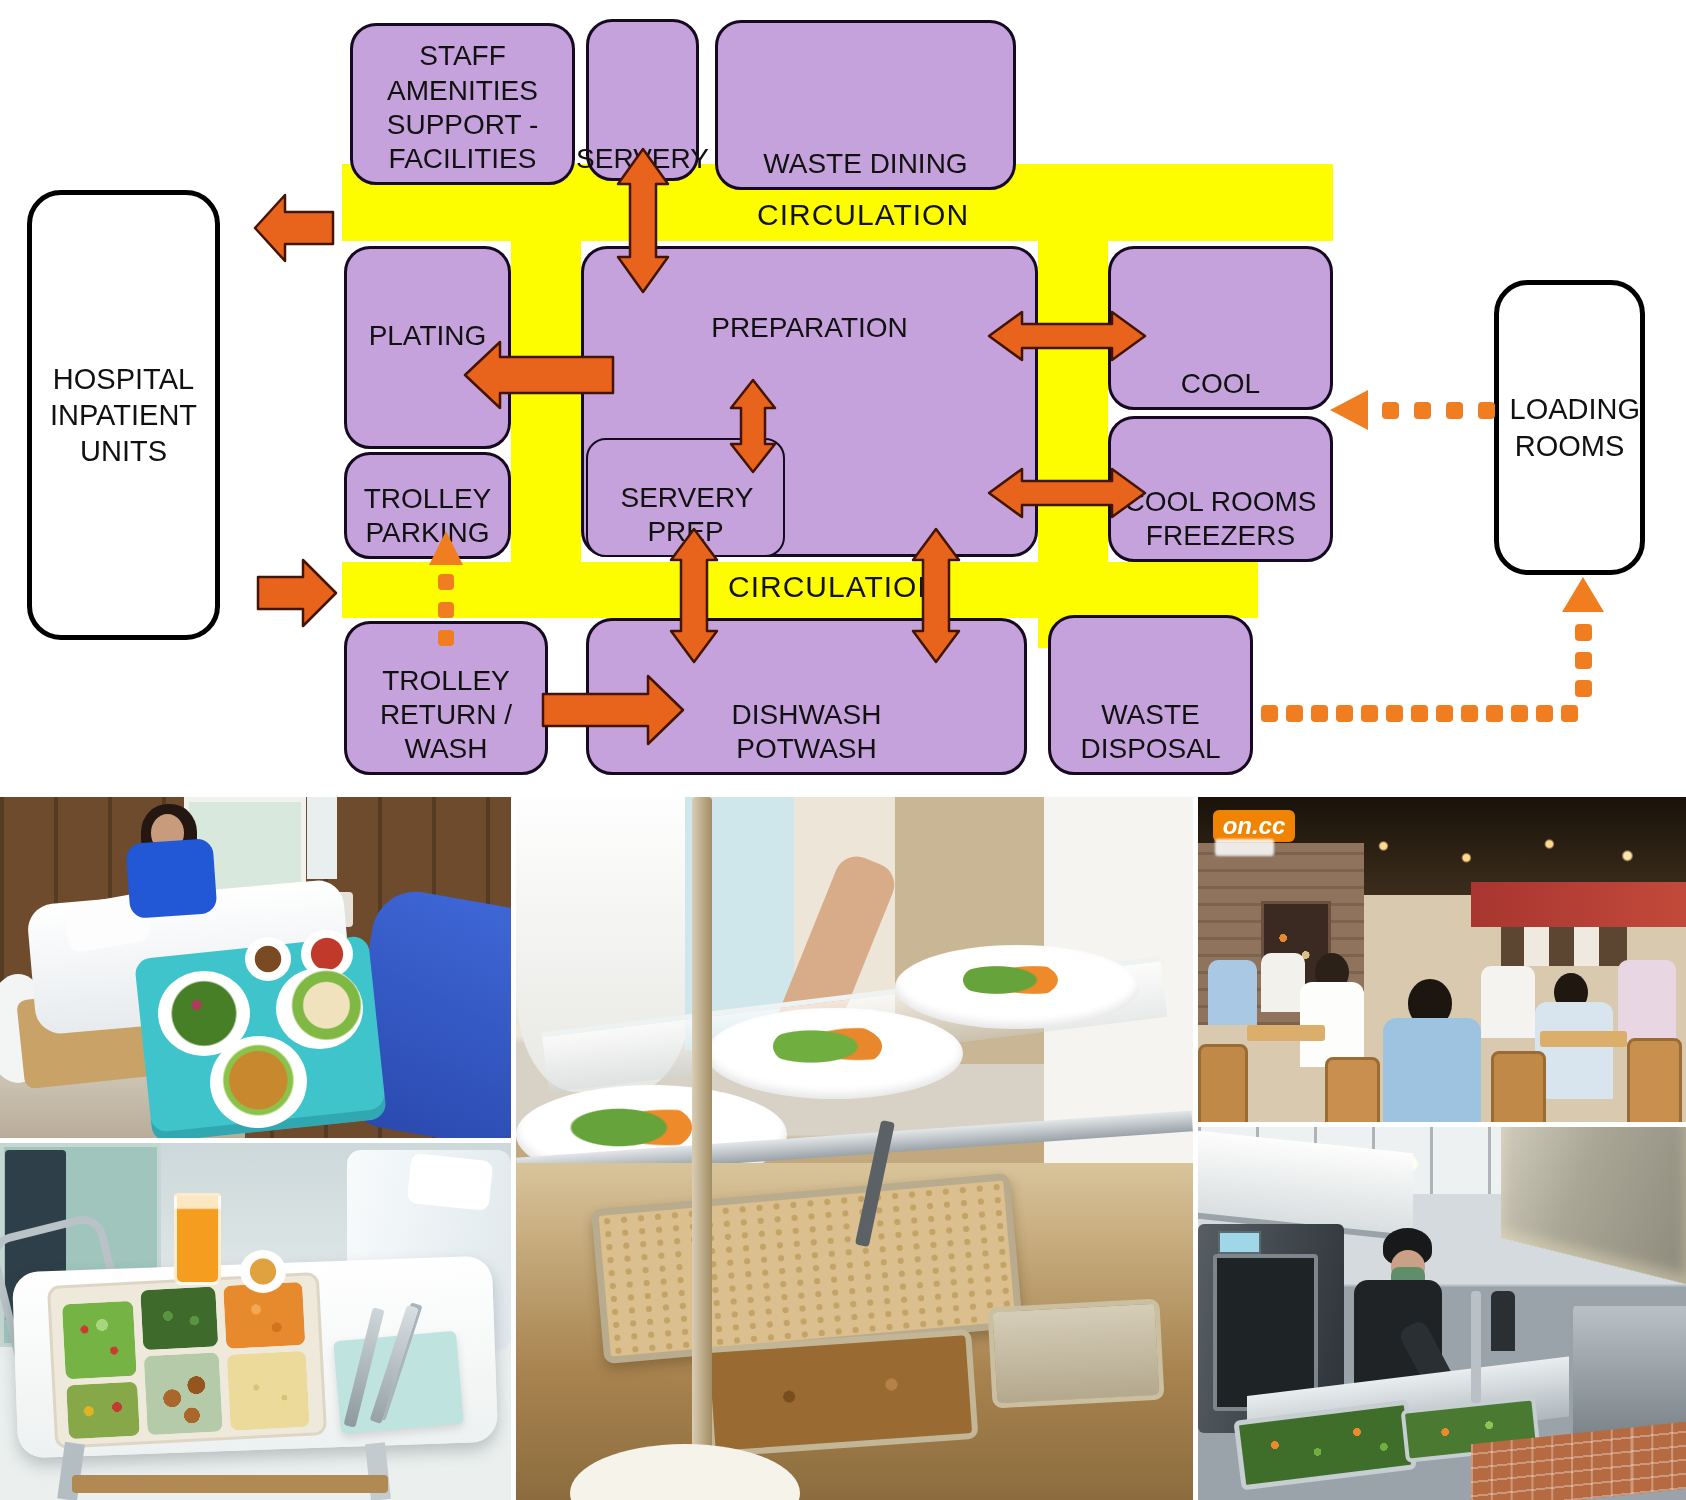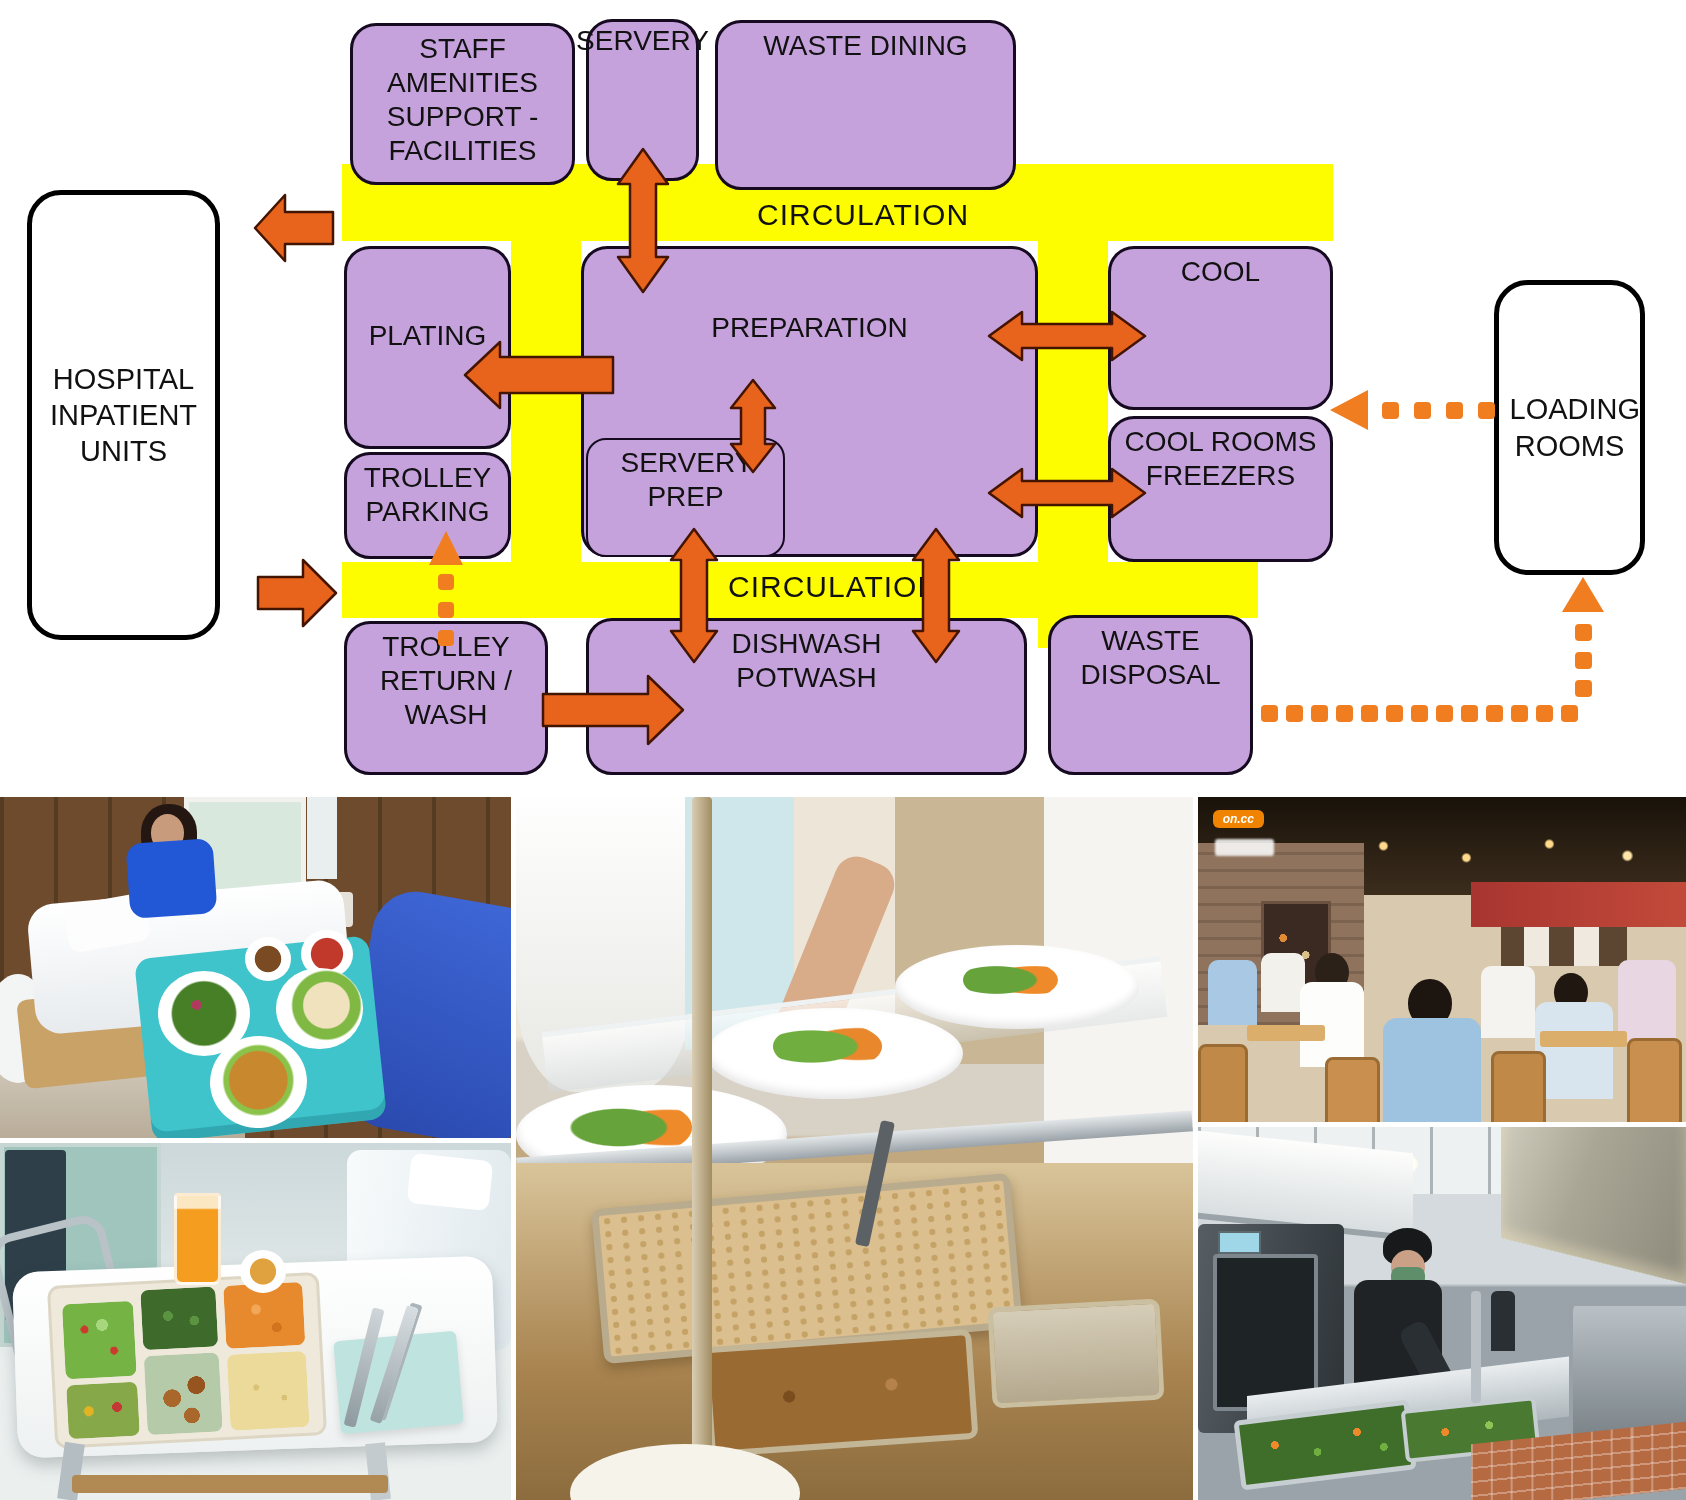--- a/index.html
+++ b/index.html
@@ -1,33 +1,33 @@
 <!DOCTYPE html>
 <html style="--purple: #c6a2dc; --yellow: #fdfd00; --arrow-solid: #e8641c; --arrow-outline: #431400; --arrow-dotted: #f07d1f;"><head>
 <meta charset="utf-8">
 <style>
   html,body{margin:0;padding:0;background:#fff;}
   body{font-family:"Liberation Sans","DejaVu Sans",sans-serif;}
   #stage{position:relative;width:1686px;height:1500px;background:#fff;overflow:hidden;}
   .a{position:absolute;}
   .ylw{position:absolute;background:var(--yellow);}
   .pbox{position:absolute;background:var(--purple);border:3px solid #150a20;border-radius:26px;
-        display:flex;align-items:flex-start;justify-content:center;text-align:center;
+        display:flex;align-items:flex-end;justify-content:center;text-align:center;
         color:#111;font-size:28px;line-height:1.22;padding:6px;box-sizing:border-box;z-index:3;}
   .wbox{position:absolute;background:#fff;border:5px solid #000;border-radius:34px;
         display:flex;align-items:center;justify-content:center;text-align:center;
         color:#111;font-size:29px;line-height:1.25;box-sizing:border-box;z-index:3;}
   .circ{position:absolute;color:#111;font-size:30px;z-index:2;letter-spacing:1px;}
   #arrows{position:absolute;left:0;top:0;z-index:5;pointer-events:none;}
   .sa{fill:var(--arrow-solid);stroke:var(--arrow-outline);stroke-width:2.5;stroke-linejoin:round;}
   .da{fill:var(--arrow-dotted);}
   .photo{position:absolute;overflow:hidden;background:#ccc;}
   .photo .a{position:absolute;}
   .wm{position:absolute;left:3%;top:4%;background:#f08300;color:#fff;font-weight:bold;
-      font-style:italic;font-size:12px;padding:2px 10px;border-radius:6px;z-index:4;}
+      font-style:italic;font-size:24px;padding:2px 10px;border-radius:6px;z-index:4;}
   .wmbar{position:absolute;left:3.5%;top:13%;width:12%;height:5%;background:rgba(255,255,255,.85);
       filter:blur(1px);z-index:4;border-radius:3px;}
 </style>
 </head>
 <body>
 
 <div id="stage">
 
   <div class="a" style="left:0;top:0;width:1686px;height:790px;">
 

